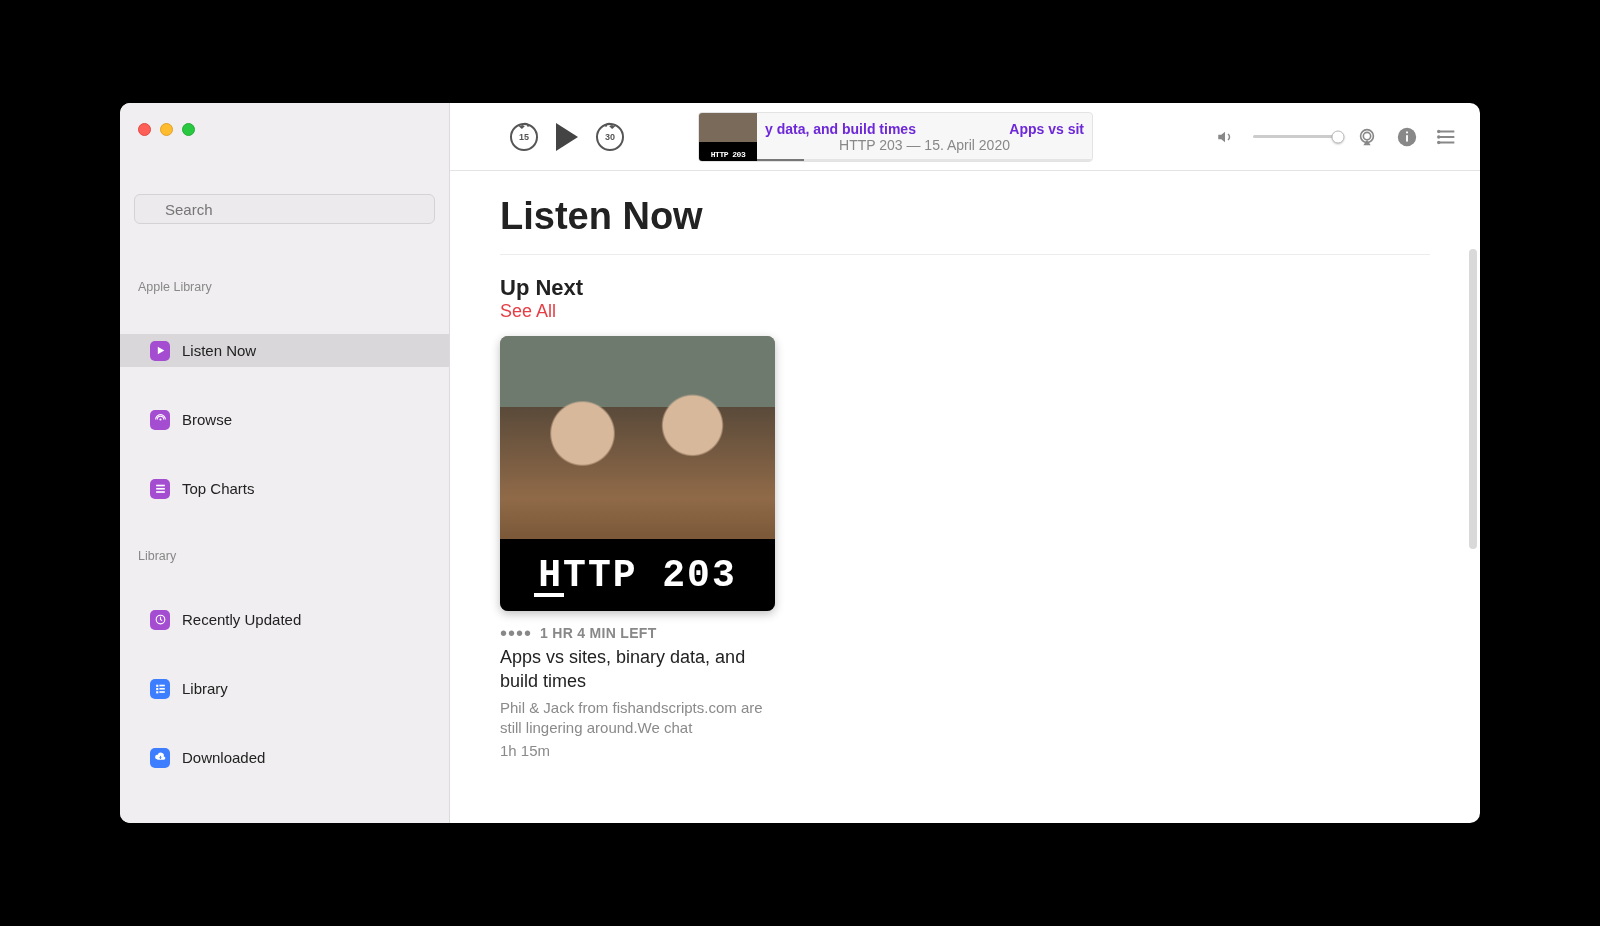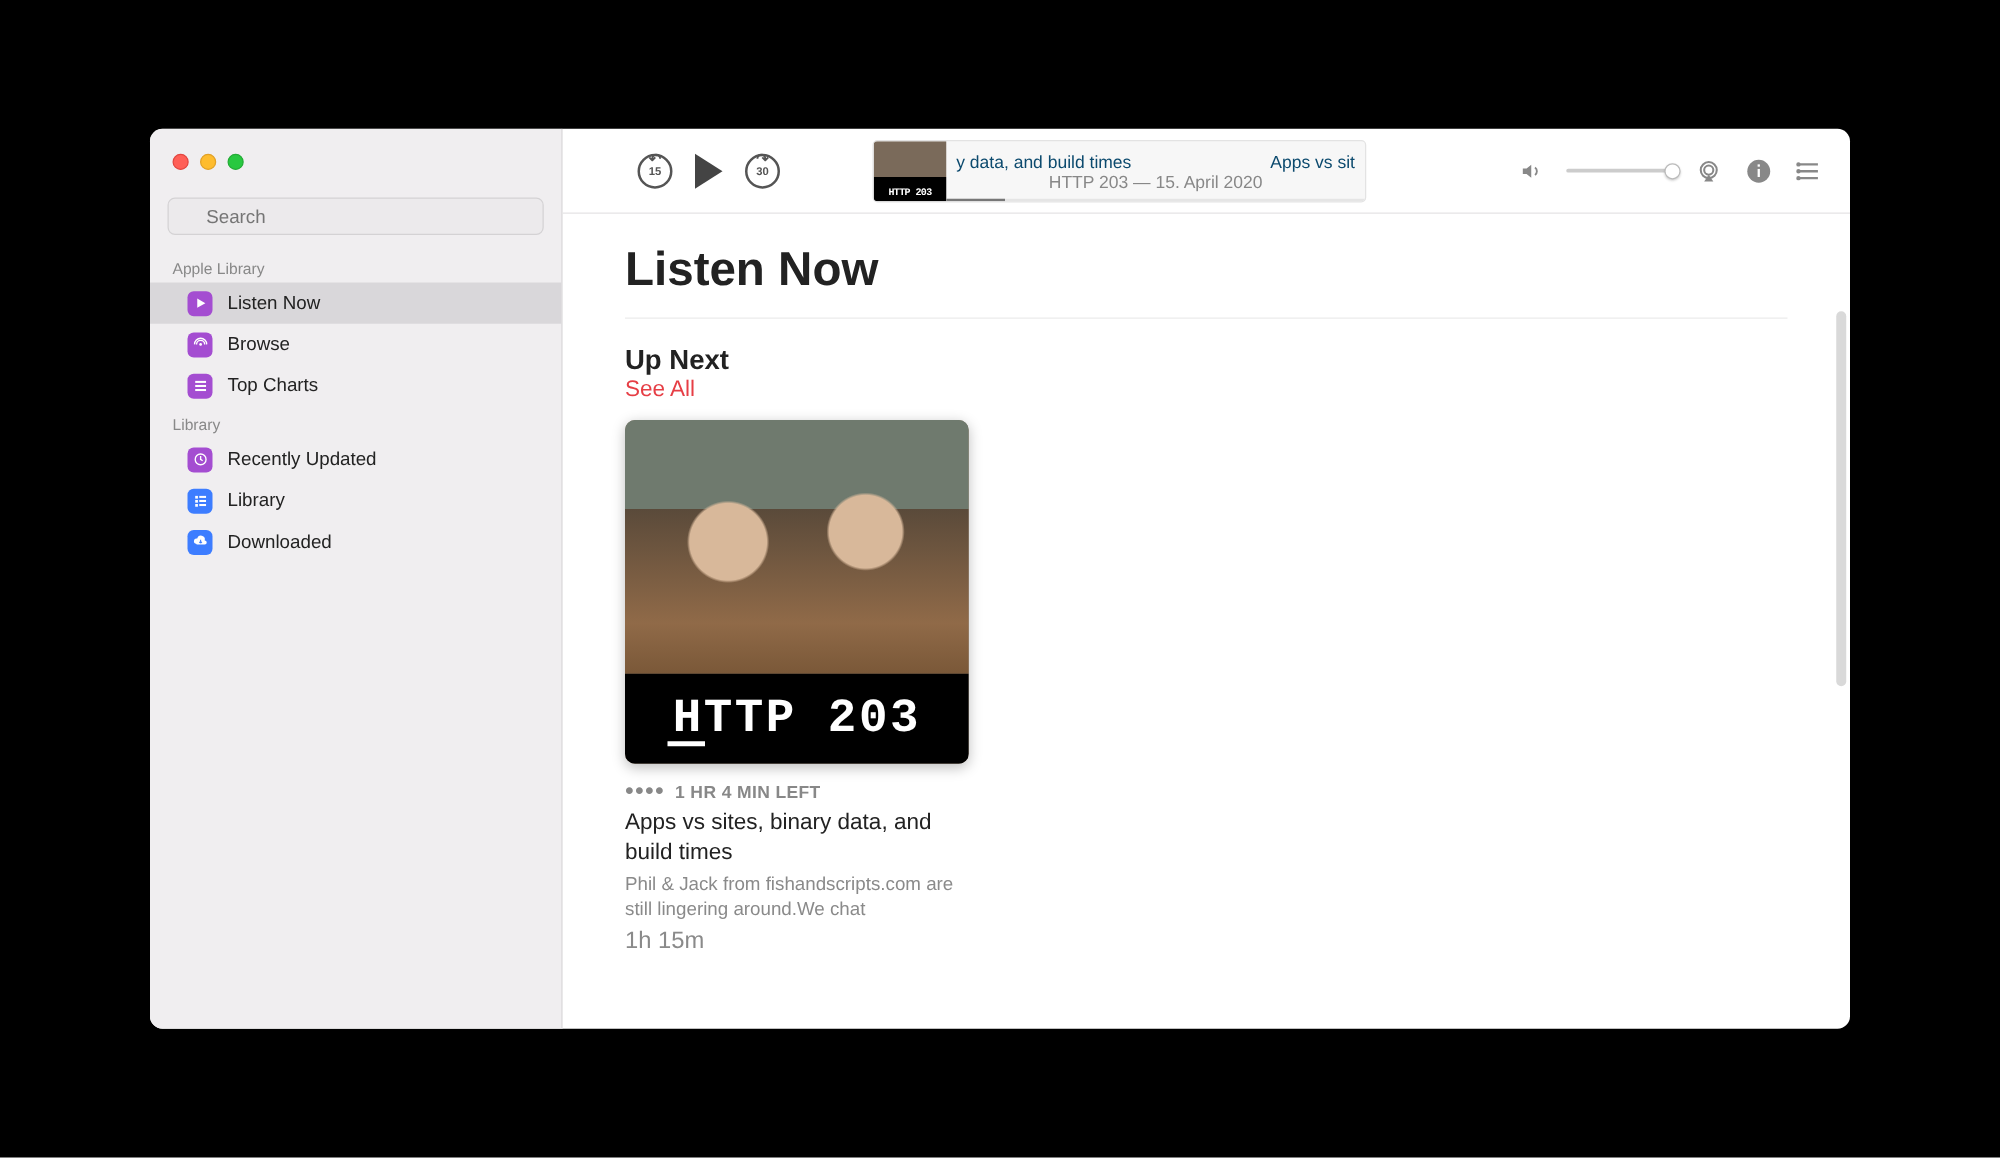--- a/index.html
+++ b/index.html
@@ -23,20 +23,21 @@
     position: relative;
   }
   
   .sidebar {
     width: 330px;
     background: #f0eef0;
     border-right: 1px solid #dcdadc;
     display: flex;
     flex-direction: column;
     padding-top: 14px;
+    gap: 36px;
   }
   .traffic {
     display: flex;
     gap: 9px;
     padding: 6px 0 22px 18px;
   }
   .traffic .dot {
     width: 13px; height: 13px; border-radius: 50%;
   }
   .dot.red { background:#ff5f57; border:0.5px solid #e24640;}
@@ -140,21 +141,21 @@
     background: linear-gradient(180deg,#7a6a5a 0%, #7a6a5a 60%, #000 60%, #000 100%);
     display:flex; align-items:flex-end; justify-content:center;
     color:#fff; font-family: "Courier New", monospace; font-weight:700;
     font-size:8px; letter-spacing:-0.5px; padding-bottom:2px;
   }
   .lcd-text {
     flex:1; display:flex; flex-direction:column; align-items:center; justify-content:center;
     font-size:14px; color:#555; white-space:nowrap; overflow:hidden;
     padding: 0 8px;
   }
-  .lcd-title { color:#0c4a6e; font-weight:400; width:100%; display:flex; justify-content:space-between;}
+  .lcd-title { color:#6d28d9; font-weight:700; width:100%; display:flex; justify-content:space-between;}
   .lcd-sub { color:#888; }
   .lcd-progress {
     position:absolute; left:58px; right:0; bottom:0; height:2px; background:#e5e5e5;
   }
   .lcd-progress .bar { height:100%; width:14%; background:#777;}
   .tb-right { margin-left:auto; display:flex; align-items:center; gap:18px;}
   .vol-ico { width:20px; height:18px; fill:#888; }
   .vol-slider {
     width: 85px; height:3px; background:#ccc; border-radius:2px; position:relative;
   }
@@ -201,21 +202,21 @@
     letter-spacing:2px;
     display:flex; align-items:center; justify-content:center;
     position:relative;
   }
   .art-band .und { position:absolute; left:34px; bottom:14px; width:30px; height:4px; background:#fff;}
   .meta-top { display:flex; align-items:center; gap:8px; margin-top:14px;}
   .dots { color:#888; font-size:20px; letter-spacing:1px; line-height:0;}
   .time-left { font-size:14px; font-weight:600; color:#888; letter-spacing:0.3px;}
   .ep-title { font-size:18px; font-weight:500; color:#222; line-height:1.35; margin-top:4px;}
   .ep-desc { font-size:15px; color:#8a8a8a; line-height:1.35; margin-top:4px;}
-  .ep-dur { font-size:19px; color:#8a8a8a; margin-top:4px;}
+  .ep-dur { font-size:15px; color:#8a8a8a; margin-top:4px;}
   .scrollbar {
     position:absolute; right:3px; top:78px; width:8px; height:300px;
     background:#d9d9d9; border-radius:4px;
   }
 </style>
 </head>
 <body>
 
 <div class="window">
 

